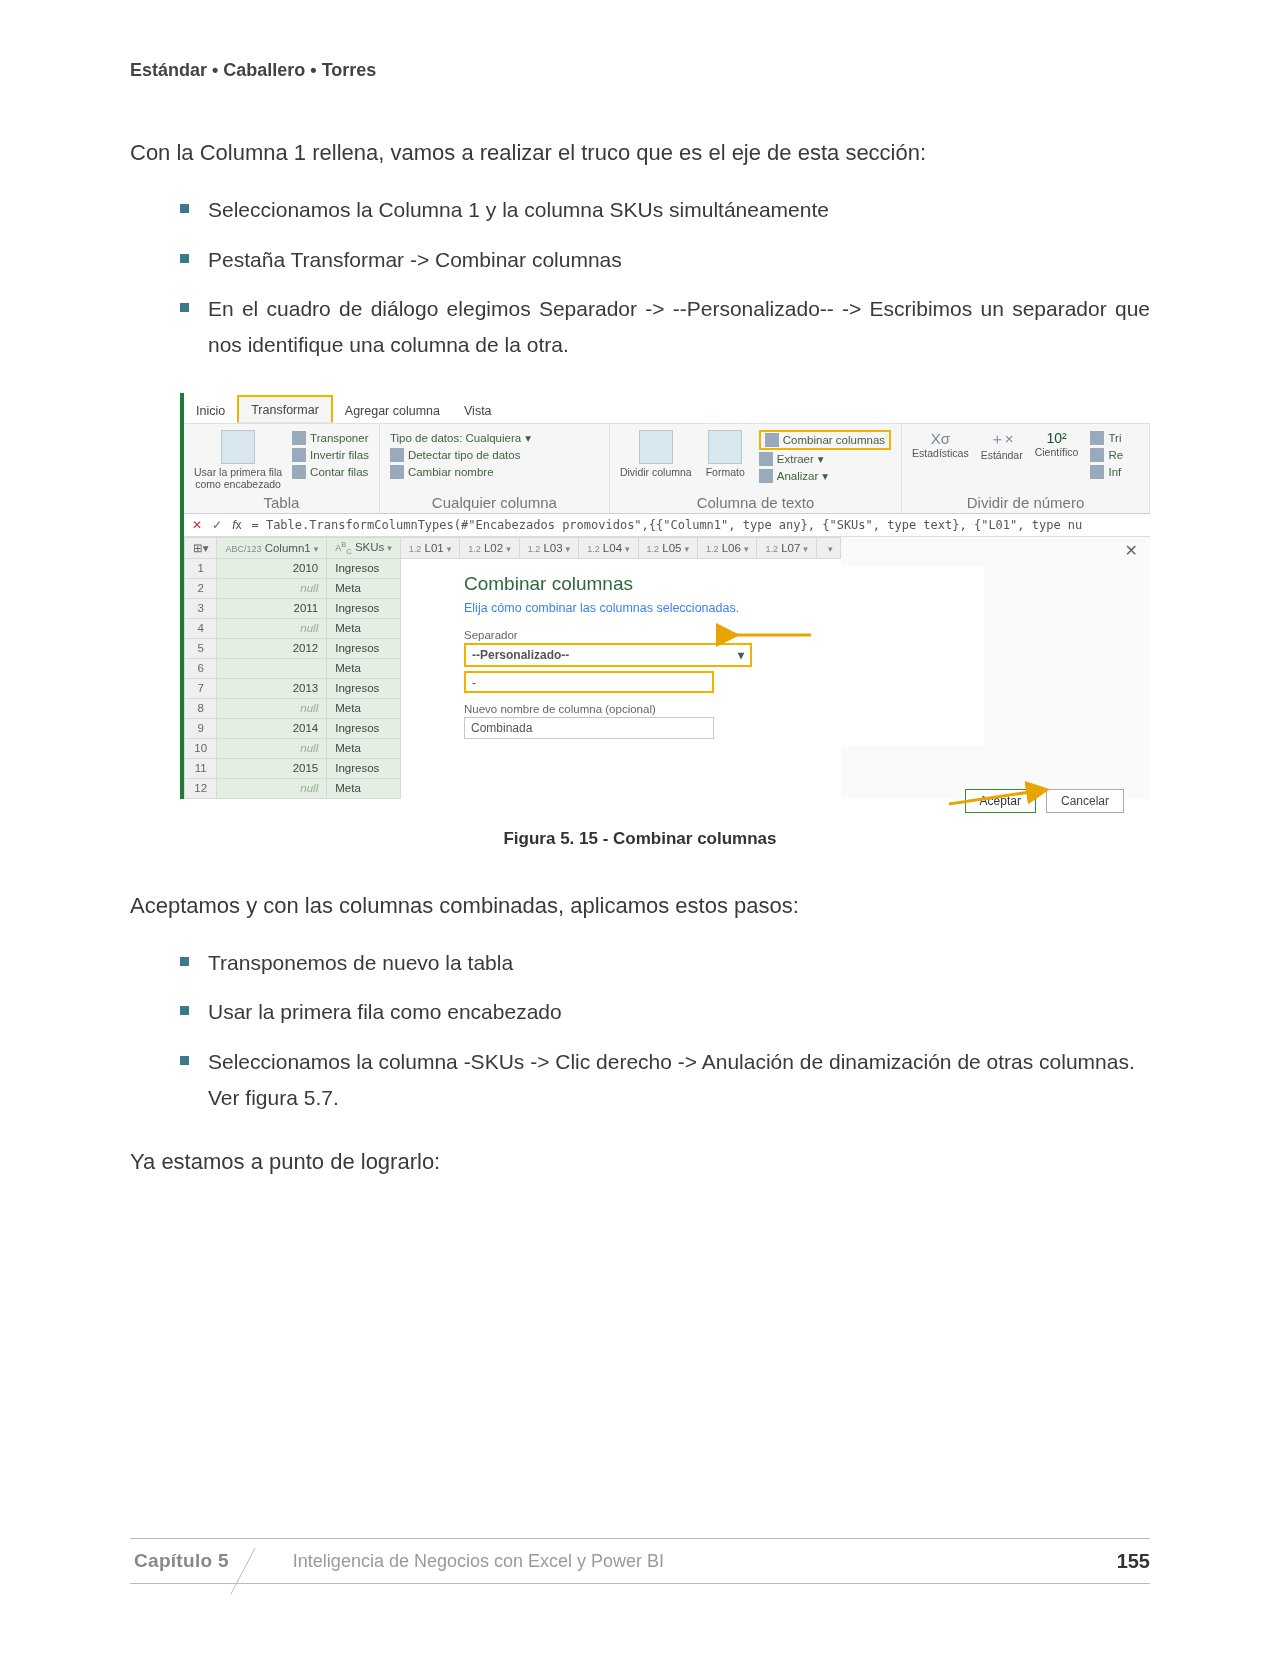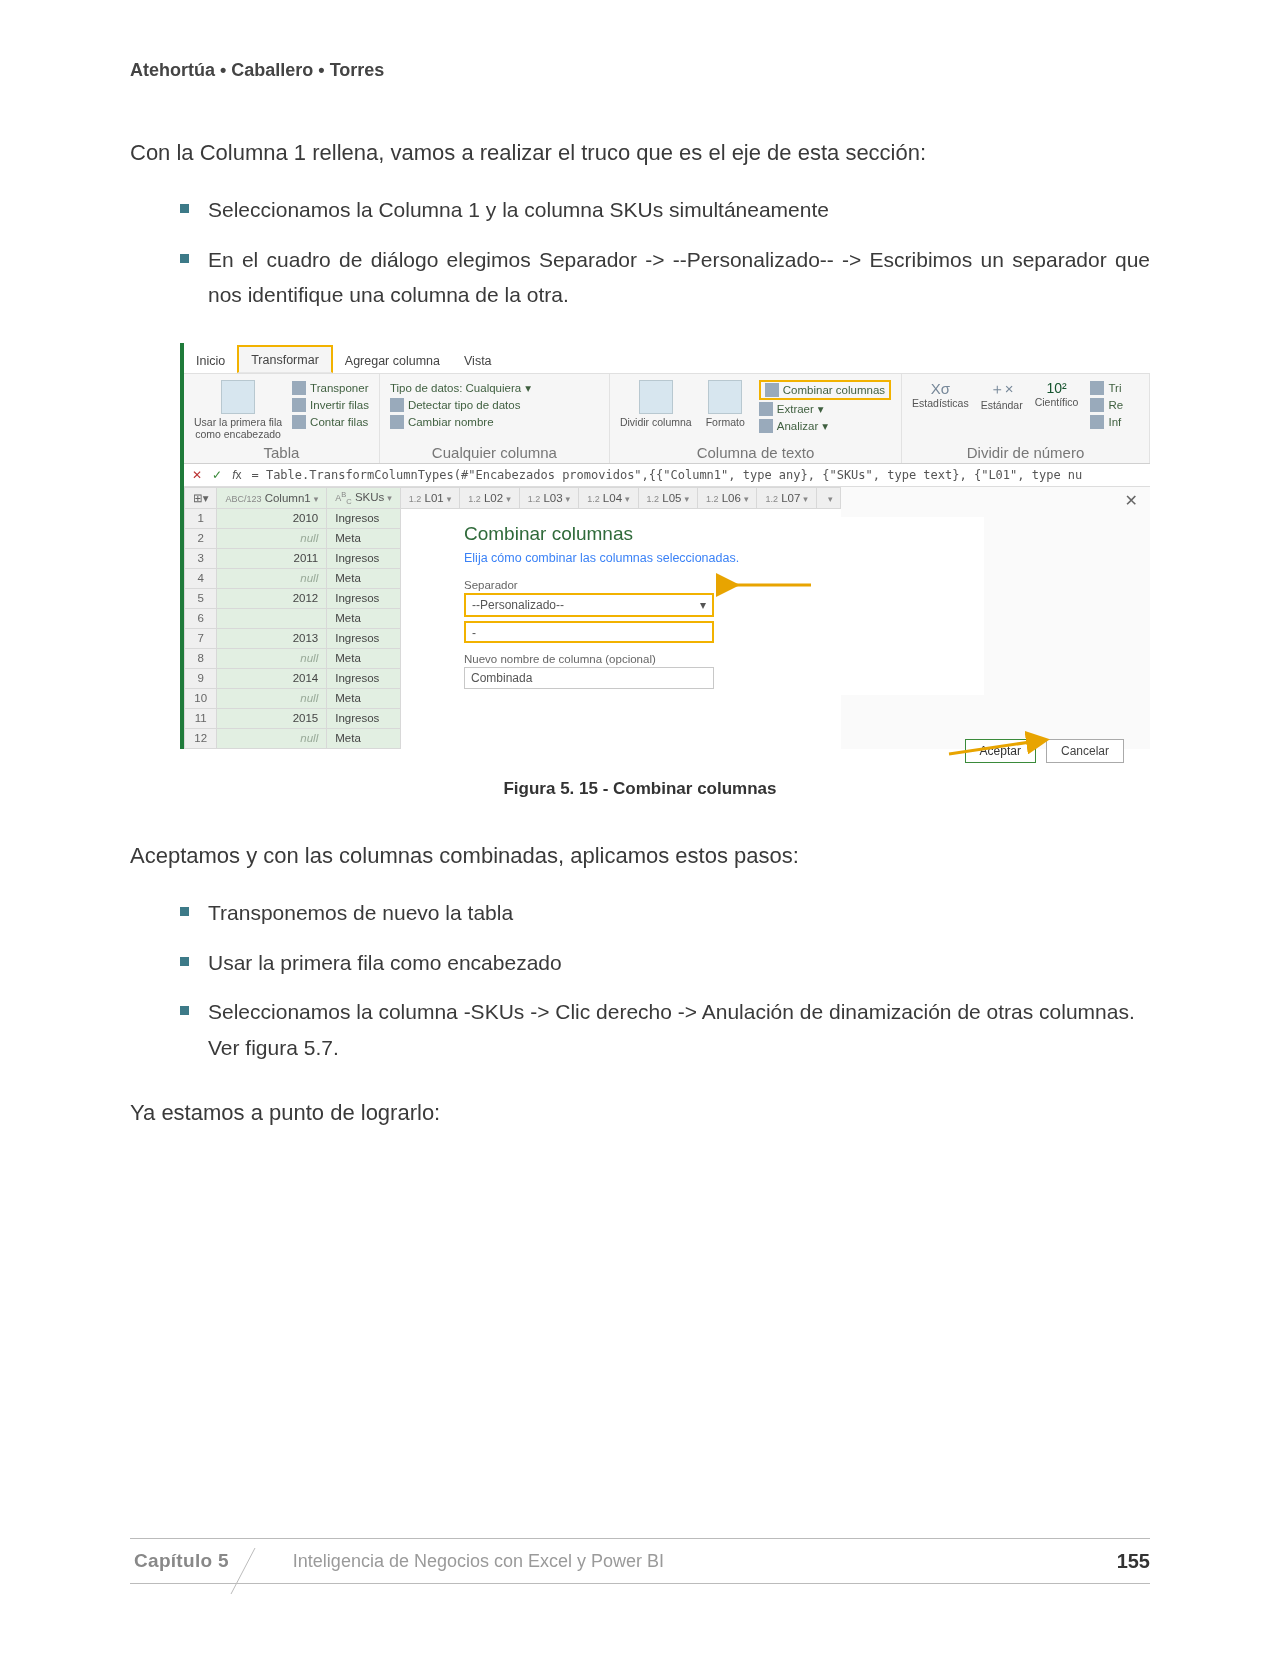--- a/index.html
+++ b/index.html
@@ -35,21 +35,21 @@
   .grid th, .grid td { border:1px solid #d8d8d8; font-size:11.5px; padding:2px 8px; height:20px; white-space:nowrap; }
   .grid th { background:#efefef; font-weight:400; color:#555; text-align:left; position:relative; }
   .grid .rownum { background:#efefef; text-align:center; width:30px; color:#666; }
   .grid .sel { background:#e2efe2; }
   .th-dd { color:#888; font-size:9px; padding-left:3px; }
   .closex { position:absolute; right:12px; top:4px; font-size:16px; color:#666; }
   .dialog { position:absolute; left:280px; top:30px; width:520px; background:#fff; padding:6px 0 0 0;}
   .dlg-title { font-size:19px; color:#2f6a3a; margin-bottom:6px; }
   .dlg-sub { font-size:12.5px; color:#3b82f6; margin-bottom:14px; }
   .field-label { font-size:11.5px; color:#666; margin-bottom:2px; }
-  .sel-box { border:2px solid #f2b200; padding:3px 6px; width:250px; font-size:12px; color:#555; display:flex; justify-content:space-between; align-items:center; margin-bottom:4px; }
+  .sel-box { border:2px solid #f2b200; padding:3px 6px; width:288px; font-size:12px; color:#555; display:flex; justify-content:space-between; align-items:center; margin-bottom:4px;font-weight:bold; }
   .sel-box2 { border:2px solid #f2b200; padding:3px 6px; width:250px; height:22px; font-size:12px; color:#555; margin-bottom:10px; }
   .txt-box { border:1px solid #c8c8c8; padding:3px 6px; width:250px; font-size:12px; color:#555; margin-bottom:6px; }
   .arrow { position:absolute; }
   .arrow svg { overflow:visible; }
   .dlg-buttons { position:absolute; right:-140px; bottom:-68px; display:flex; gap:10px; }
   .btn { border:1px solid #aaa; padding:4px 14px; font-size:12px; background:#fff; }
   .btn.primary { border:1px solid #3a8a3a; color:#333; }
 
   .fig-caption { text-align:center; font-weight:700; font-size:17px; margin:30px 0 40px; color:#333; }
 
@@ -62,27 +62,28 @@
   .chap-slash { position:absolute; right:0; top:-2px; width:28px; height:48px; }
   .book-title { flex:1; color:#9a9a9a; font-size:18px; padding-left:36px; }
   .pagenum { font-weight:700; font-size:20px; color:#333; }
   .footer-line-bot { border-top:1px solid #bbb; }
 </style>
 </head>
 <body>
 
 <div class="page">
 
-  <div class="authors">Atehortúa • Caballero • Torres</div>
+  <div class="authors">Estándar • Caballero • Torres</div>
 
   <div class="body-text">
     <p class="para">Con la Columna 1 rellena, vamos a realizar el truco que es el eje de esta sección:</p>
 
     <ul class="bullets">
       <li>Seleccionamos la Columna 1 y la columna SKUs simultáneamente</li>
+      <li>Pestaña Transformar -&gt; Combinar columnas</li>
       <li class="justify">En el cuadro de diálogo elegimos Separador -&gt; --Personalizado-- -&gt; Escribimos un separador que nos identifique una columna de la otra.</li>
     </ul>
   </div>
 
   <div class="shot">
 
     <div class="tabs">
       <div class="tab">Inicio</div>
       <div class="tab active">Transformar</div>
       <div class="tab">Agregar columna</div>

